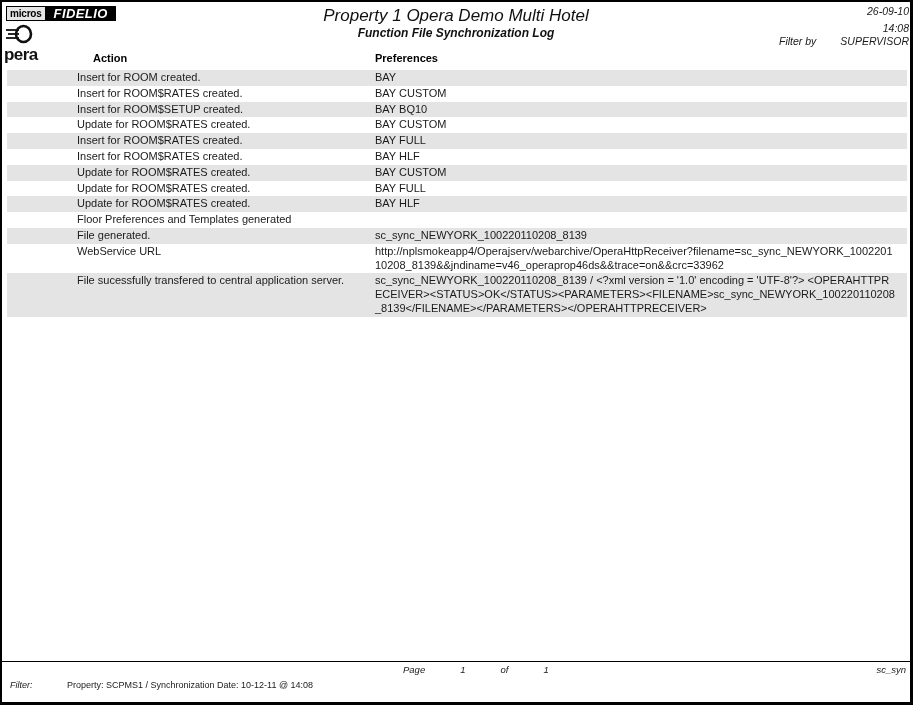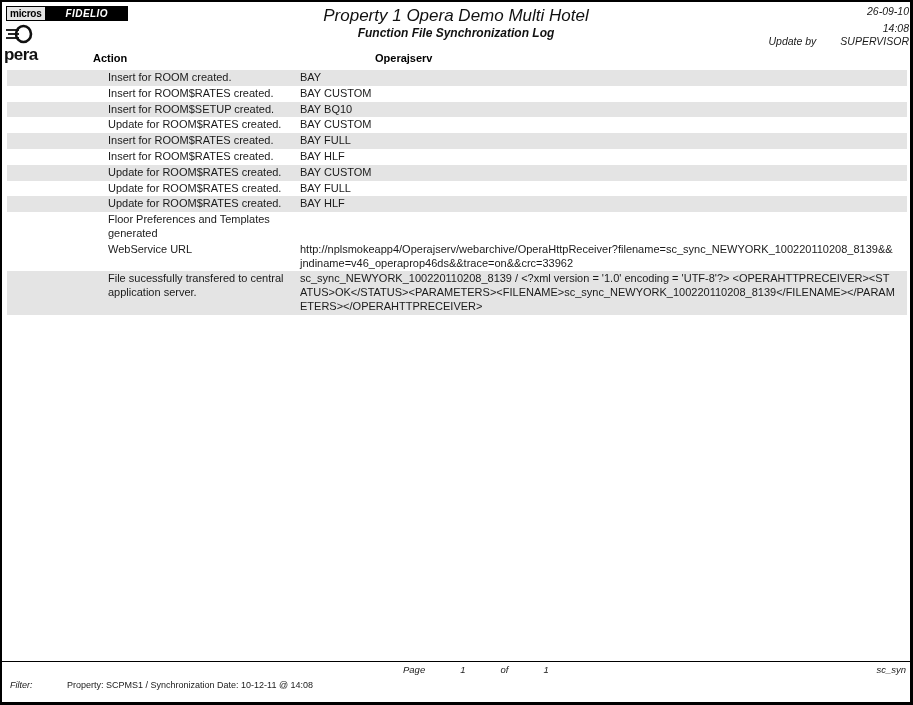--- a/index.html
+++ b/index.html
@@ -25,22 +25,22 @@
   .mf-row { display:flex; align-items:stretch; height:15px; }
   .micros {
     display:flex; align-items:center;
     border:1px solid #000; background:#e5e5e5; color:#000;
     font-weight:bold; font-size:10px; padding:0 3px;
     letter-spacing:-0.2px;
   }
   .fidelio {
     display:flex; align-items:center;
     background:#000; color:#fff;
-    font-weight:bold; font-style:italic; font-size:10px;
-    padding:0 20px; letter-spacing:0.4px;
+    font-weight:bold; font-style:italic; font-size:13px;
+    padding:0 8px; letter-spacing:0.4px;
   }
   .opera { display:flex; align-items:flex-start; margin-top:3px;flex-direction:column; }
   .opera svg { display:block; }
   .opera-text {
     font-size:17px; font-weight:600; letter-spacing:-0.6px;
     margin-left:-2px; color:#111;
   }
 
   
   .title-1 {
@@ -60,21 +60,21 @@
 
   
   .col-headers { position:absolute; top:50px; left:0; right:0; font-weight:bold; color:#000; }
   .ch-action { position:absolute; left:91px; top:0; }
   .ch-desc   { position:absolute; left:373px; top:0; }
 
   .rows { position:absolute; left:5px; right:3px; top:68px; }
   .row { display:flex; min-height:15.4px; padding:1px 0; align-items:flex-start; }
   .row.shaded { background:#e4e4e4; }
   .cell { line-height:13.8px; }
-  .cell.action { width:293px; padding-left:101px; flex:none; }
+  .cell.action { width:368px; padding-left:70px; flex:none; }
   .cell.desc   { flex:1; padding-right:12px; word-break:break-all; }
 
   
   .footer-rule { position:absolute; left:0; right:0; top:659px; border-top:1px solid #000; }
   .page-line {
     position:absolute; left:401px; top:662px;
     display:flex; gap:35px;
     font-style:italic; font-size:9.5px;
   }
   .report-file {
@@ -106,27 +106,27 @@
       <span class="opera-text">pera</span>
     </div>
   </div>
 
   <div class="title-1">Property 1 Opera Demo Multi Hotel</div>
   <div class="title-2">Function File Synchronization Log</div>
 
   <div class="meta-date">26-09-10</div>
   <div class="meta-time">14:08</div>
   <div class="meta-printed">
-    <span>Update by</span>
+    <span>Filter by</span>
     <span>SUPERVISOR</span>
   </div>
 
   <div class="col-headers">
     <span class="ch-action">Action</span>
-    <span class="ch-desc">Operajserv</span>
+    <span class="ch-desc">Preferences</span>
   </div>
 
   <div class="rows" id="rows">
     <div class="row shaded">
       <div class="cell action">Insert for ROOM created.</div>
       <div class="cell desc">BAY</div>
     </div>
 
     <div class="row">
       <div class="cell action">Insert for ROOM$RATES created.</div>
@@ -166,20 +166,24 @@
     <div class="row shaded">
       <div class="cell action">Update for ROOM$RATES created.</div>
       <div class="cell desc">BAY HLF</div>
     </div>
 
     <div class="row">
       <div class="cell action">Floor Preferences and Templates generated</div>
       <div class="cell desc"></div>
     </div>
 
+    <div class="row shaded">
+      <div class="cell action">File generated.</div>
+      <div class="cell desc">sc_sync_NEWYORK_100220110208_8139</div>
+    </div>
 
     <div class="row">
       <div class="cell action">WebService URL</div>
       <div class="cell desc">http://nplsmokeapp4/Operajserv/webarchive/OperaHttpReceiver?filename=sc_sync_NEWYORK_100220110208_8139&amp;&amp;jndiname=v46_operaprop46ds&amp;&amp;trace=on&amp;&amp;crc=33962</div>
     </div>
 
     <div class="row shaded">
       <div class="cell action">File sucessfully transfered to central application server.</div>
       <div class="cell desc">sc_sync_NEWYORK_100220110208_8139 / &lt;?xml version = '1.0' encoding = 'UTF-8'?&gt; &lt;OPERAHTTPRECEIVER&gt;&lt;STATUS&gt;OK&lt;/STATUS&gt;&lt;PARAMETERS&gt;&lt;FILENAME&gt;sc_sync_NEWYORK_100220110208_8139&lt;/FILENAME&gt;&lt;/PARAMETERS&gt;&lt;/OPERAHTTPRECEIVER&gt;</div>
     </div>

